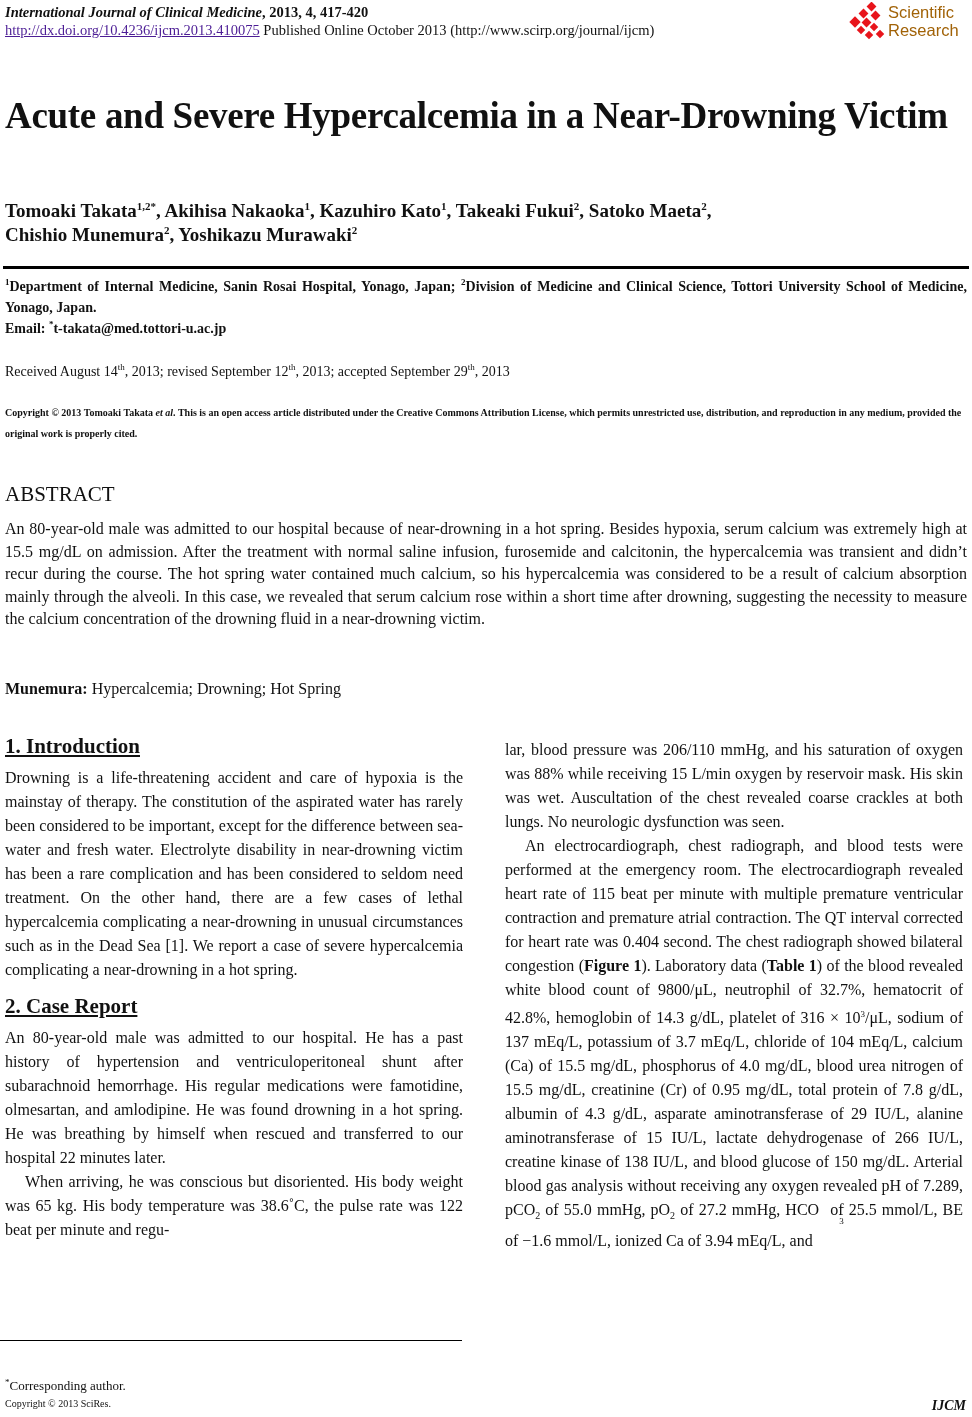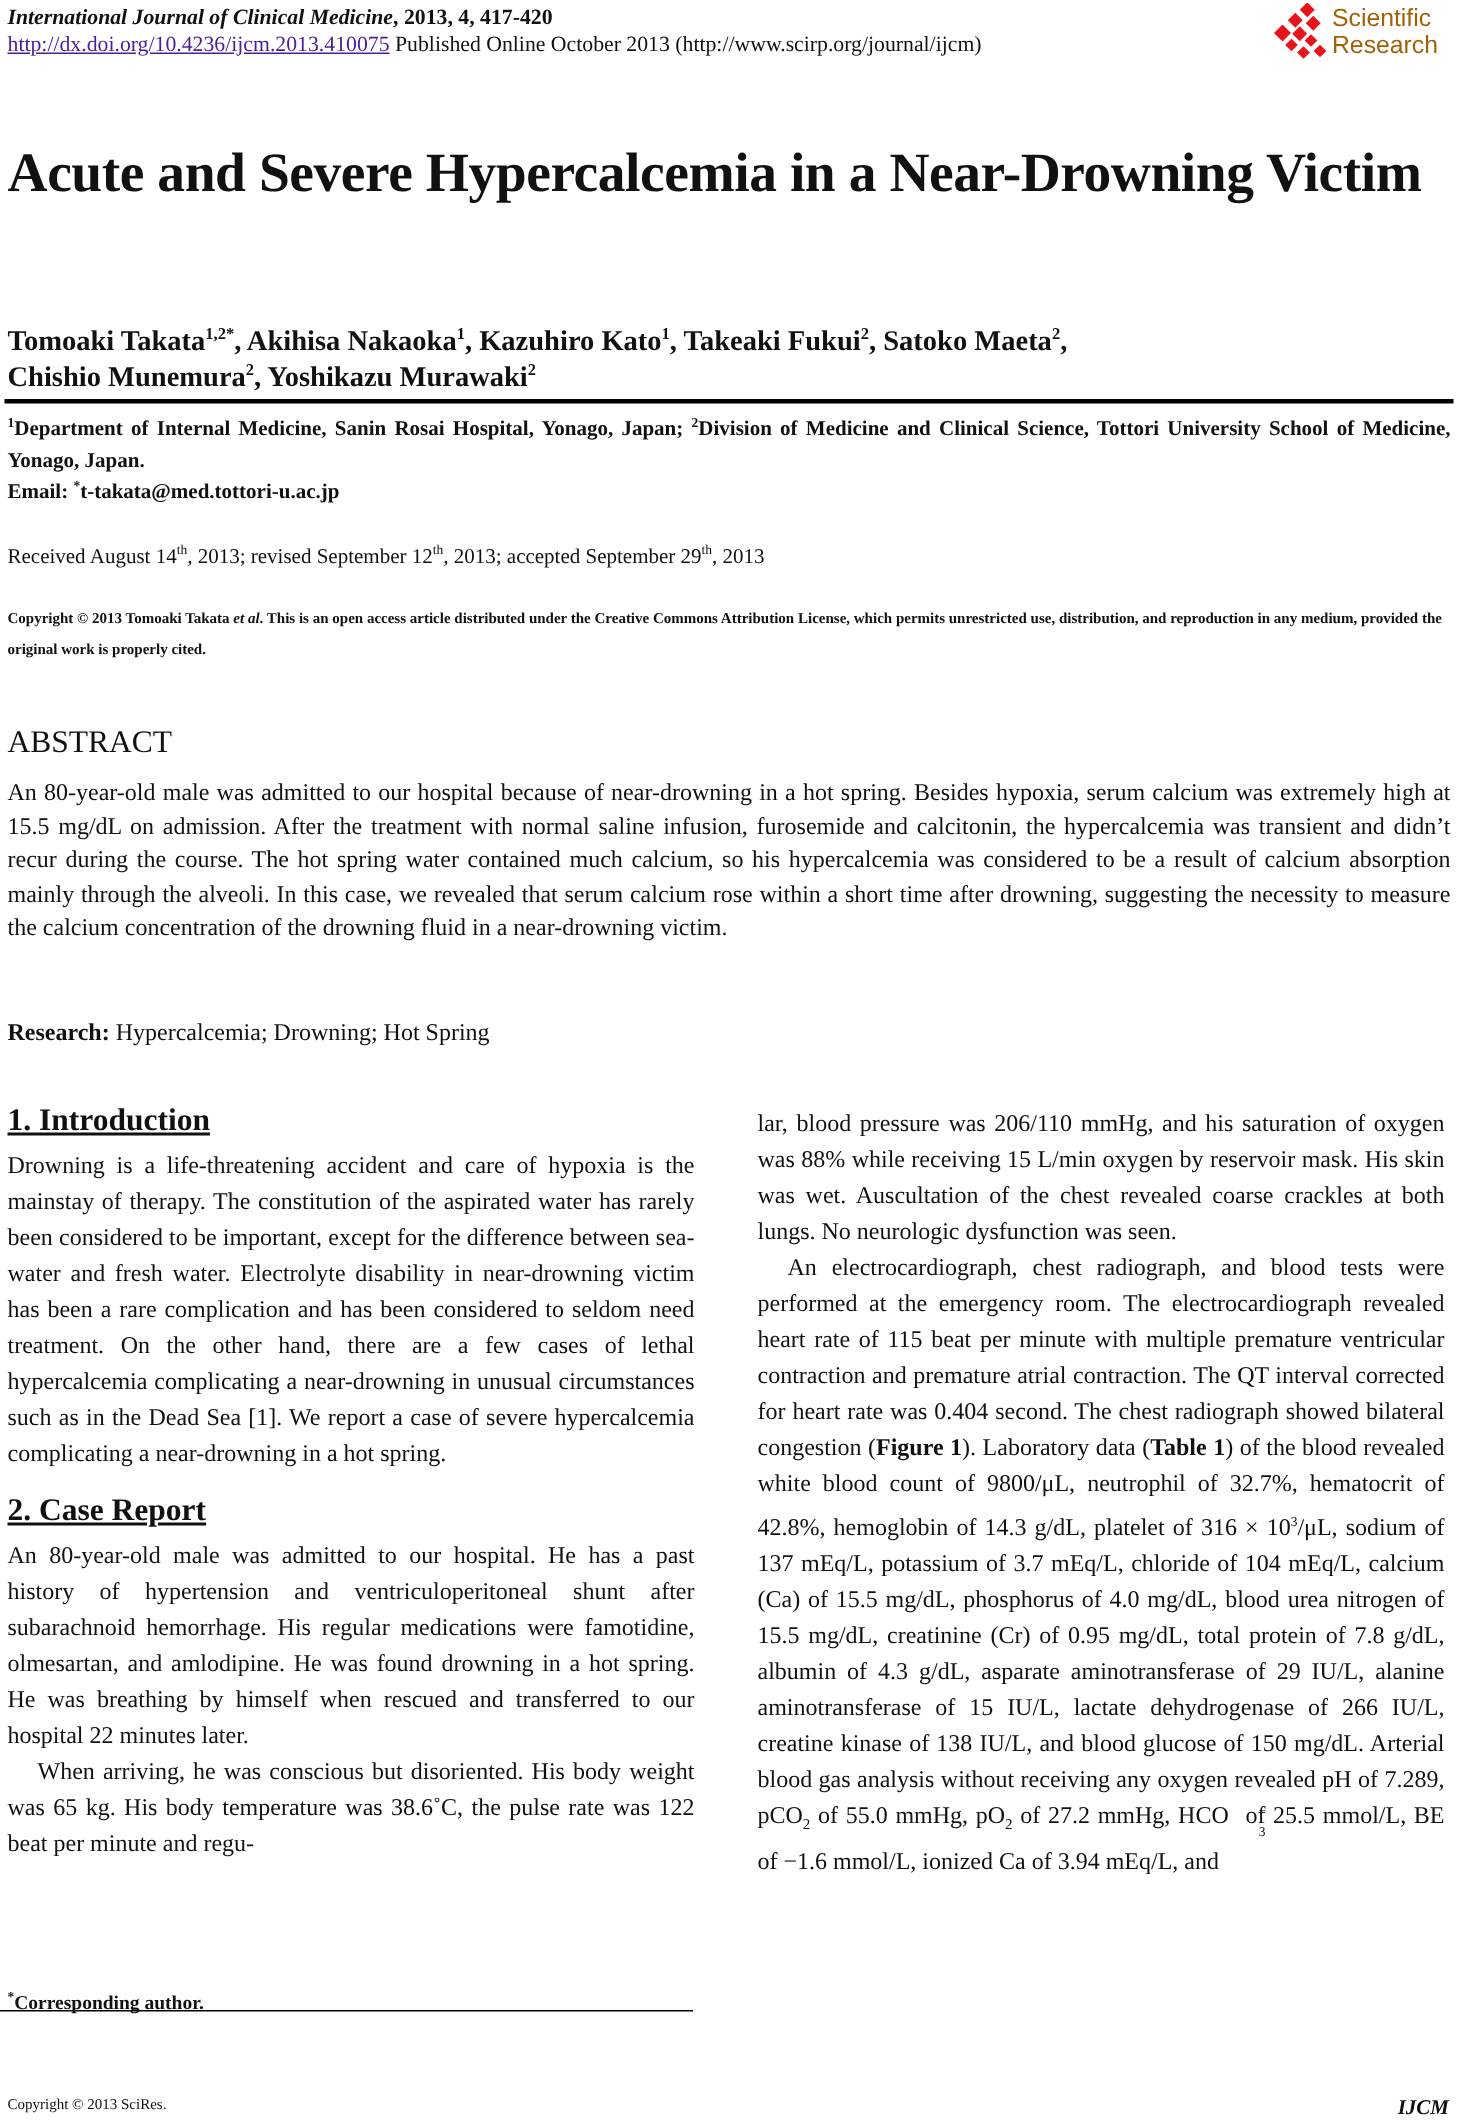--- a/index.html
+++ b/index.html
@@ -10,21 +10,21 @@
   .running-head .journal { font-weight: bold; font-style: italic; }
   .running-head .vol { font-weight: bold; }
   .running-head a { color: #4c1d95; text-decoration: underline; }
 
   .logo { position: absolute; left: 846px; top: 2px; width: 124px; height: 40px; }
   .logo svg { position: absolute; left: 0; top: 0; }
   .logo .logo-text { position: absolute; left: 42px; top: 1px; font-family: "Liberation Sans", sans-serif; font-size: 16.5px; line-height: 18px; color: #a16207; }
 
   .title { position: absolute; left: 5px; top: 92px; width: 960px; font-size: 37px; font-weight: bold; line-height: 48px; letter-spacing: -0.3px; }
 
-  .authors { position: absolute; left: 5px; top: 216px; width: 960px; font-size: 19px; font-weight: bold; line-height: 24px; }
+  .authors { position: absolute; left: 5px; top: 199px; width: 960px; font-size: 19px; font-weight: bold; line-height: 24px; }
   .authors sup { font-size: 11px; line-height: 0; vertical-align: super; }
 
   .rule-top { position: absolute; left: 3px; top: 266px; width: 966px; height: 3px; background: #000; }
 
   .affil { position: absolute; left: 5px; top: 276px; width: 962px; font-size: 14px; line-height: 21px; text-align: justify; font-weight: bold; }
   .affil sup, .dates sup, .footnote sup { font-size: 9px; line-height: 0; vertical-align: super; }
 
   .dates { position: absolute; left: 5px; top: 362px; font-size: 14px; line-height: 20px; }
   .copyright-block { position: absolute; left: 5px; top: 402px; width: 962px; font-size: 10px; line-height: 21px; font-weight: bold; }
 
@@ -36,21 +36,21 @@
   .col { position: absolute; width: 458px; font-size: 16px; line-height: 24px; text-align: justify; }
   .col-left { left: 5px; top: 732px; }
   .col-right { left: 505px; top: 738px; }
   .sec-head { font-size: 21px; font-weight: bold; line-height: 28px; margin-bottom: 6px; text-decoration: underline; }
   .para { text-align: justify; }
   .para.indent { text-indent: 20px; }
   .sec-gap { height: 10px; }
   sub { font-size: 10px; }
 
   .footnote-rule { position: absolute; left: 0; top: 1340px; width: 462px; height: 1px; background: #000; }
-  .footnote { position: absolute; left: 5px; top: 1326px; font-size: 13px; line-height: 18px; font-weight: bold; }
+  .footnote { position: absolute; left: 5px; top: 1377px; font-size: 13px; line-height: 18px; }
 
   .footer-left { position: absolute; left: 5px; top: 1398px; font-size: 10px; }
   .footer-right { position: absolute; right: 6px; top: 1398px; font-size: 14px; font-weight: bold; font-style: italic; }
 </style>
 </head>
 <body>
 
 <div class="running-head">
   <div><span class="journal">International Journal of Clinical Medicine</span><span class="vol">, 2013, 4, 417-420</span></div>
   <div><a>http://dx.doi.org/10.4236/ijcm.2013.410075</a><span> Published Online October 2013 (http://www.scirp.org/journal/ijcm)</span></div>
@@ -95,21 +95,21 @@
 </div>
 
 <div class="copyright-block">
   <span>Copyright © 2013 Tomoaki Takata </span><i>et al</i><span>. This is an open access article distributed under the Creative Commons Attribution License, which permits unrestricted use, distribution, and reproduction in any medium, provided the original work is properly cited.</span>
 </div>
 
 <h2 class="abstract-head">ABSTRACT</h2>
 <p class="abstract">An 80-year-old male was admitted to our hospital because of near-drowning in a hot spring. Besides hypoxia, serum calcium was extremely high at 15.5 mg/dL on admission. After the treatment with normal saline infusion, furosemide and calcitonin, the hypercalcemia was transient and didn’t recur during the course. The hot spring water contained much calcium, so his hypercalcemia was considered to be a result of calcium absorption mainly through the alveoli. In this case, we revealed that serum calcium rose within a short time after drowning, suggesting the necessity to measure the calcium concentration of the drowning fluid in a near-drowning victim.</p>
 
 <div class="keywords">
-  <b>Research:</b><span> Hypercalcemia; Drowning; Hot Spring</span>
+  <b>Munemura:</b><span> Hypercalcemia; Drowning; Hot Spring</span>
 </div>
 
 <div class="col col-left">
   <h3 class="sec-head">1. Introduction</h3>
   <p class="para">Drowning is a life-threatening accident and care of hypoxia is the mainstay of therapy. The constitution of the aspirated water has rarely been considered to be important, except for the difference between sea-water and fresh water. Electrolyte disability in near-drowning victim has been a rare complication and has been considered to seldom need treatment. On the other hand, there are a few cases of lethal hypercalcemia complicating a near-drowning in unusual circumstances such as in the Dead Sea [1]. We report a case of severe hypercalcemia complicating a near-drowning in a hot spring.</p>
   <div class="sec-gap"></div>
   <h3 class="sec-head">2. Case Report</h3>
   <p class="para">An 80-year-old male was admitted to our hospital. He has a past history of hypertension and ventriculoperitoneal shunt after subarachnoid hemorrhage. His regular medications were famotidine, olmesartan, and amlodipine. He was found drowning in a hot spring. He was breathing by himself when rescued and transferred to our hospital 22 minutes later.</p>
   <p class="para indent">When arriving, he was conscious but disoriented. His body weight was 65 kg. His body temperature was 38.6˚C, the pulse rate was 122 beat per minute and regu-</p>
 </div>

